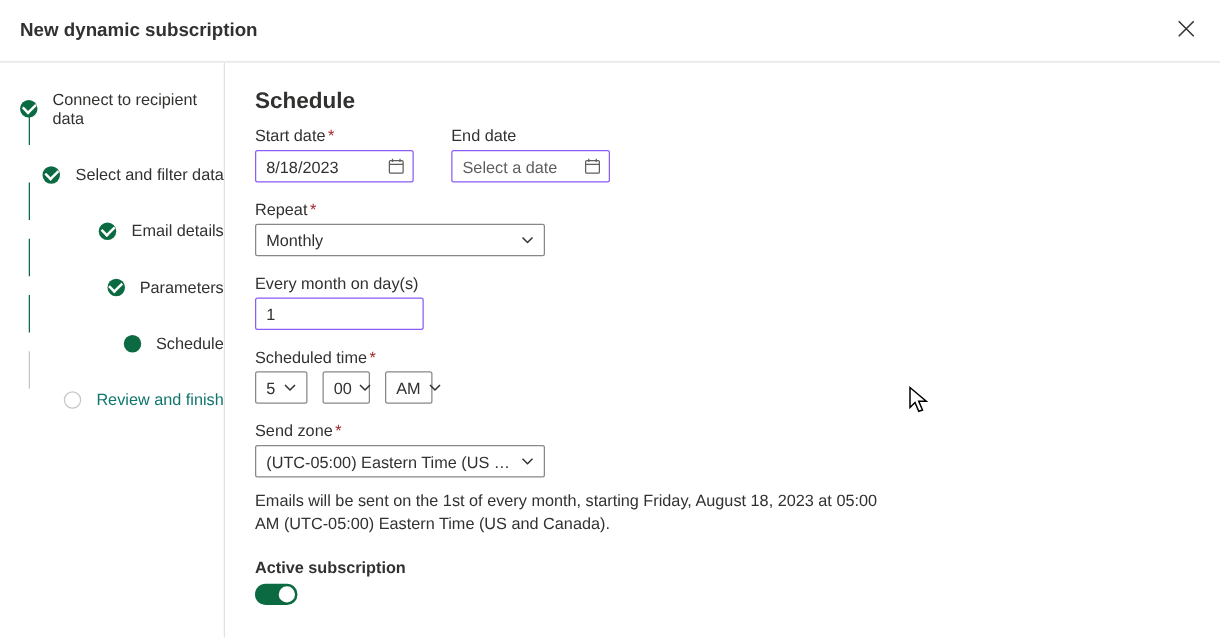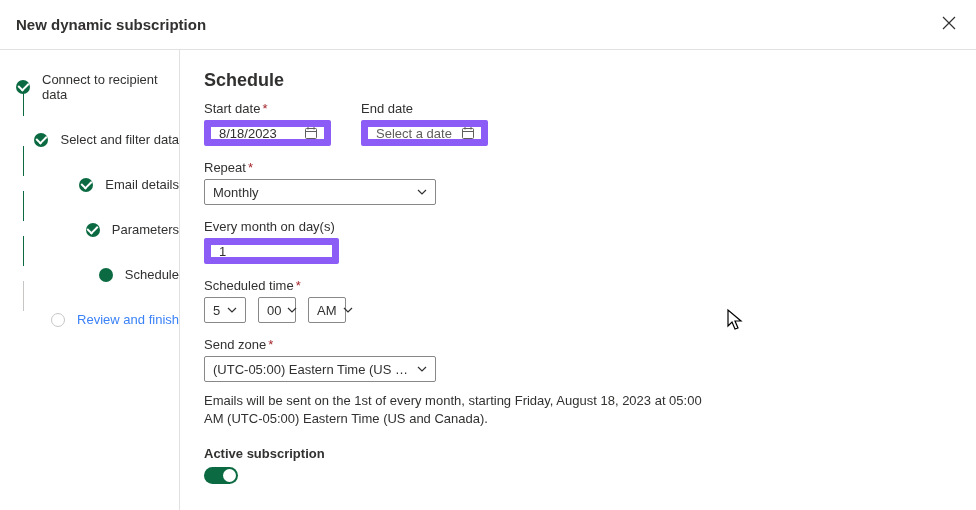--- a/index.html
+++ b/index.html
@@ -34,32 +34,32 @@
     transform: rotate(45deg) translate(-1px, -1px);
   }
   .circle.current { background: #0b6a41; }
   .circle.future { background: #fff; border: 1.5px solid #c8c6c4; }
   .step .line {
     position: absolute; left: 22.5px; top: 18px; width: 1.5px; height: 30px;
     background: #0b6a41; z-index: 1;
   }
   .step.future-line .line { background: #c8c6c4; }
   .step .label { font-size: 13px; }
-  .step.future .label { color: #3b82f6; }
+  .step.future .label { color: #0f766e; }
   .sidebar .step + .step { margin-top: 22px; justify-content: flex-end; }
 
   .main { flex: 1; padding: 20px 24px; overflow-y: auto; }
   .main h2 { margin: 0 0 10px 0; font-size: 18px; font-weight: 600; }
   .desc { margin-bottom: 24px; }
   .field-row { display: flex; gap: 30px; margin-bottom: 14px; }
   .field { display: flex; flex-direction: column; }
   .field-label { font-size: 13px; margin-bottom: 4px; }
   .req { color: #a4262c; margin-left: 2px; }
   .input-box {
-    border: 7px solid #8b5cf6; border-radius: 2px;
+    border: 1px solid #8b5cf6; border-radius: 2px;
     height: 26px; display: flex; align-items: center;
     padding: 0 6px; background: #fff; position: relative;
   }
   .input-box.wide { width: 127px; }
   .input-box input {
     border: none; outline: none; width: 100%; font-size: 13px;
     font-family: inherit; color: #323130; background: transparent;
   }
   .input-box input::placeholder { color: #605e5c; }
   .cal-icon { flex-shrink: 0; margin-left: 4px; }

